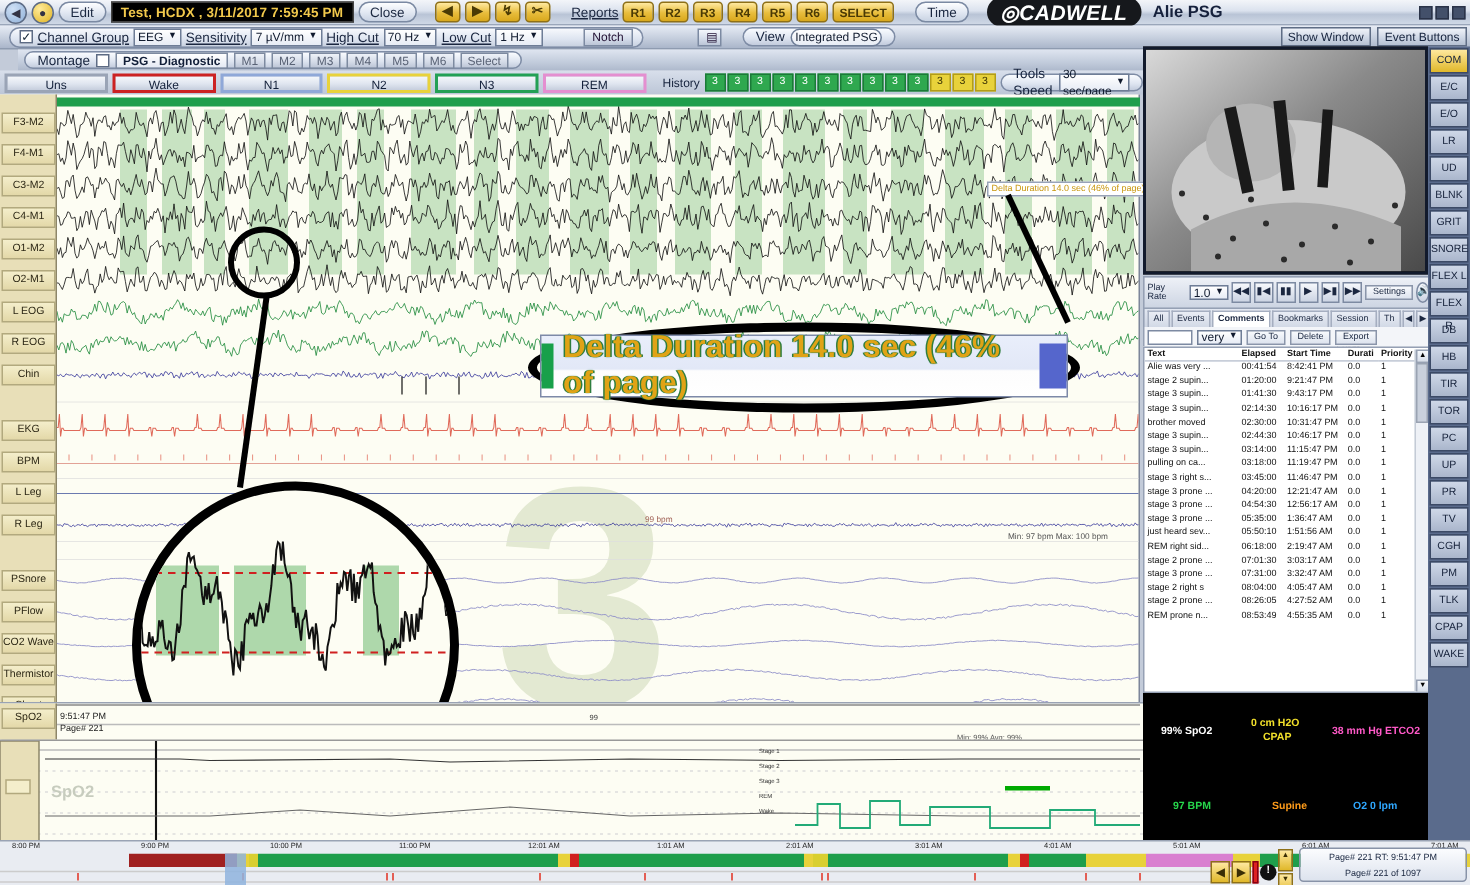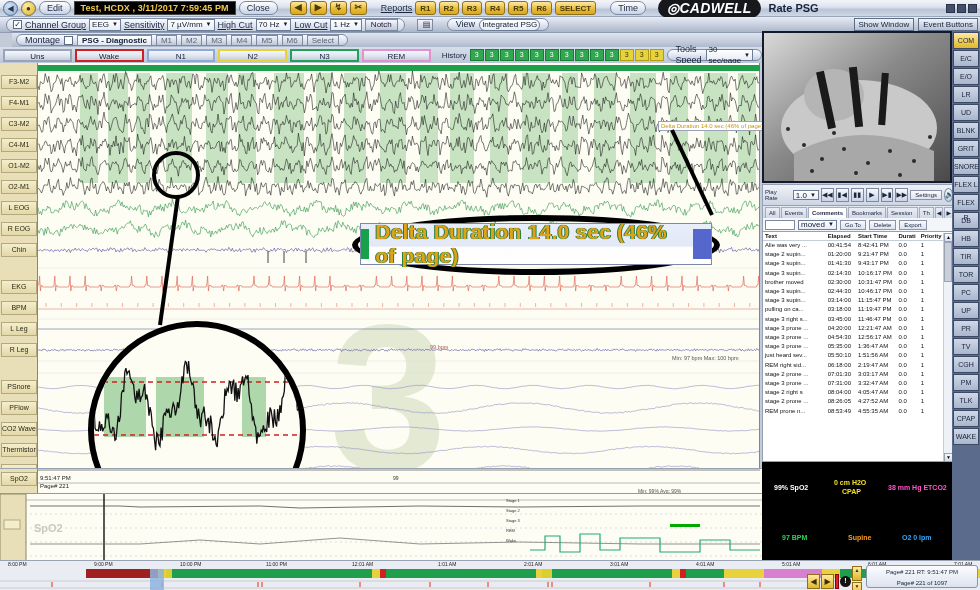--- a/index.html
+++ b/index.html
@@ -76,21 +76,21 @@
     display:inline-flex; align-items:center; gap:4px;
   }
   .grpbox {
     border:1px solid #7e8ca5; border-radius:9px;
     background:linear-gradient(180deg,#f7f9fd,#dde4f0 60%,#c8d1e0);
     height:14px; display:inline-flex; align-items:center; gap:3px; padding:0 6px;
   }
   .smallbtn {
     background:linear-gradient(180deg,#f4f7fc,#d3dbe9 60%,#bcc6d7);
     border:1px solid #7c8aa2; font-size:8px; color:#213; padding:0 5px;
-    height:12px; line-height:10px;
+    height:12px; line-height:10px;margin-left:24px;
   }
   .rtbtn {
     background:linear-gradient(180deg,#f0f3f9,#ccd5e4 60%,#b5c0d2);
     border:1px solid #5f6d85; font-size:8px; color:#16233d;
     padding:1px 4px; height:13px; line-height:10px; white-space:nowrap;
   }
   
   #montagebar {
     position:absolute; left:12px; top:33px; width:976px; height:14px;
     background:linear-gradient(180deg,#dfe5f0,#c2ccdc 60%,#aeb9cc);
@@ -274,21 +274,21 @@
   <span class="goldbtn">R2</span>
   <span class="goldbtn">R3</span>
   <span class="goldbtn">R4</span>
   <span class="goldbtn">R5</span>
   <span class="goldbtn">R6</span>
   <span class="goldbtn">SELECT</span>
   <span style="width:8px"></span>
   <span class="pillbtn">Time</span>
   <span style="width:6px"></span>
   <span id="cadwell">◎<span>CADWELL</span></span>
-  <span id="apptitle">Rate PSG</span>
+  <span id="apptitle">Alie PSG</span>
   <span class="winbtns">
     <span class="winbtn"></span>
     <span class="winbtn"></span>
     <span class="winbtn"></span>
   </span>
 </div>
 
 <div id="toolbar2">
   <span class="grpbox">
     <span class="chk">✓</span>
@@ -649,21 +649,21 @@
     <span class="etab active">Comments</span>
     <span class="etab">Bookmarks</span>
     <span class="etab">Session PSG Event</span>
     <span class="etab">Th</span>
     <span class="etab" style="padding: 0px 1px;">◀</span>
     <span class="etab" style="padding: 0px 1px;">▶</span>
   </div>
 <div id="eventctrl">
   <input id="evtinput" value="" style="">
   <span class="combo" style="height:10px">
-      <span>moved</span>
+      <span>very</span>
       <span class="arrow">▼</span>
     </span>
   <span class="ectrlbtn">Go To</span>
   <span class="ectrlbtn">Delete</span>
   <span class="ectrlbtn">Export</span>
 </div>
 
 <div id="eventtable">
   <table>
     <thead>

